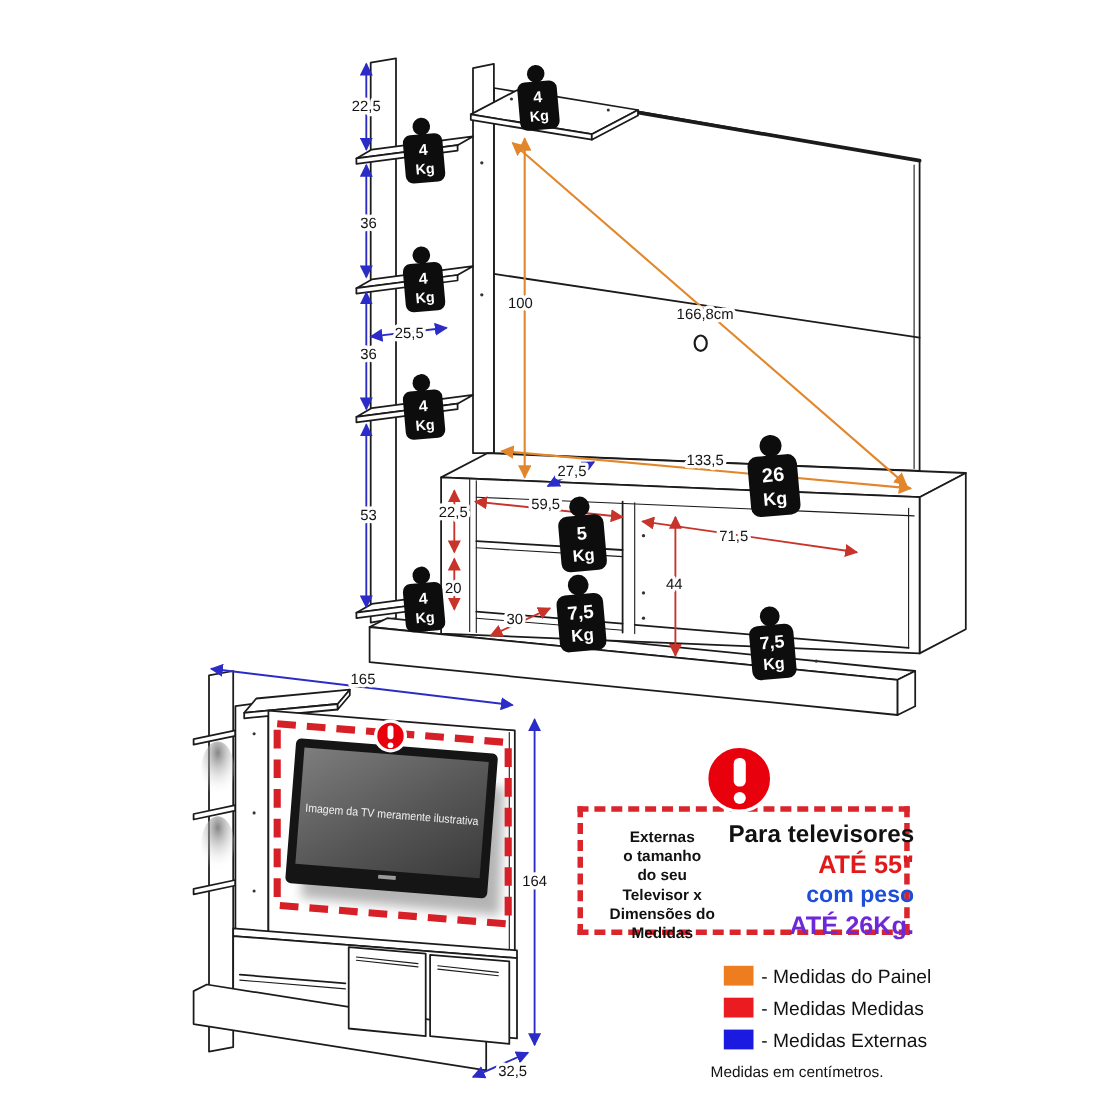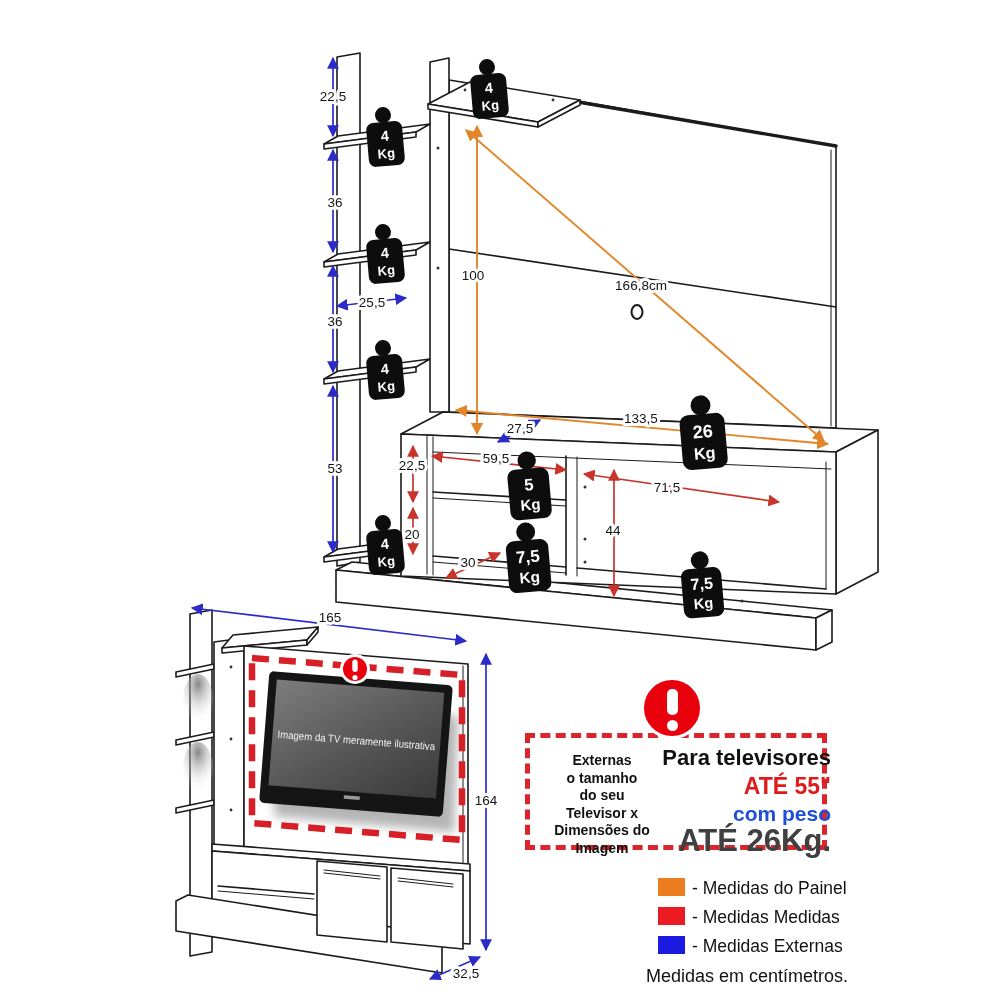--- a/index.html
+++ b/index.html
@@ -29,29 +29,29 @@
   .warn-icon .bar{position:absolute;left:50%;top:9px;width:11px;height:26px;margin-left:-5.5px;
                   border-radius:5px;background:#fff;}
   .warn-icon .ball{position:absolute;left:50%;top:40px;width:11px;height:11px;margin-left:-5.5px;
                   border-radius:50%;background:#fff;}
   .warn-left{position:absolute;left:527px;top:752px;width:150px;text-align:center;
              font-weight:bold;font-size:14px;line-height:17.5px;}
   .warn-right{position:absolute;left:653px;top:744px;width:178px;text-align:right;font-weight:bold;}
   .wr1{font-size:22px;line-height:28px;color:#111;}
   .wr2{font-size:23px;line-height:28px;color:#e01a1a;}
   .wr3{font-size:21px;line-height:27px;color:#1d4ed8;}
-  .wr4{font-size:31px;line-height:28px;color:#404040;}
+  .wr4{font-size:23px;line-height:28px;color:#6d28d9;}
   .legend{position:absolute;left:658px;top:878px;}
   .leg-row{display:flex;align-items:flex-start;height:29px;}
   .sw{width:27px;height:18px;margin-right:7px;flex:0 0 auto;}
   .sw-o{background:#ed7d1f;}
   .sw-r{background:#eb1b22;}
   .sw-b{background:#1a1ae0;}
   .leg-label{font-size:17.5px;white-space:nowrap;}
-  .leg-note{position:absolute;left:646px;top:966px;font-size:18px;}
+  .leg-note{position:absolute;left:646px;top:966px;font-size:14px;}
 </style>
 </head>
 <body>
 
 <div id="page">
 
 <svg id="art" width="1000" height="1000" viewBox="0 0 1000 1000">
   <defs>
     <marker id="mB" viewBox="0 0 10 10" refX="9" refY="5" markerWidth="7" markerHeight="7" orient="auto-start-reverse">
       <path d="M0,0L10,5L0,10z" fill="#2b2bc8"></path>
@@ -316,21 +316,21 @@
   <div class="warn-icon">
     <span class="bar"></span>
       <span class="ball"></span>
   </div>
 
   <div class="warn-left">
     <div>Externas</div>
     <div>o tamanho</div>
     <div>do seu</div>
     <div>Televisor x</div>
-    <div>Dimensões do Imagem</div>
+    <div>Dimensões do Medidas</div>
   </div>
 
   <div class="warn-right">
     <div class="wr1">Para televisores</div>
     <div class="wr2">ATÉ 55"</div>
     <div class="wr3">com peso</div>
     <div class="wr4">ATÉ 26Kg.</div>
   </div>
 
   <div class="legend">

